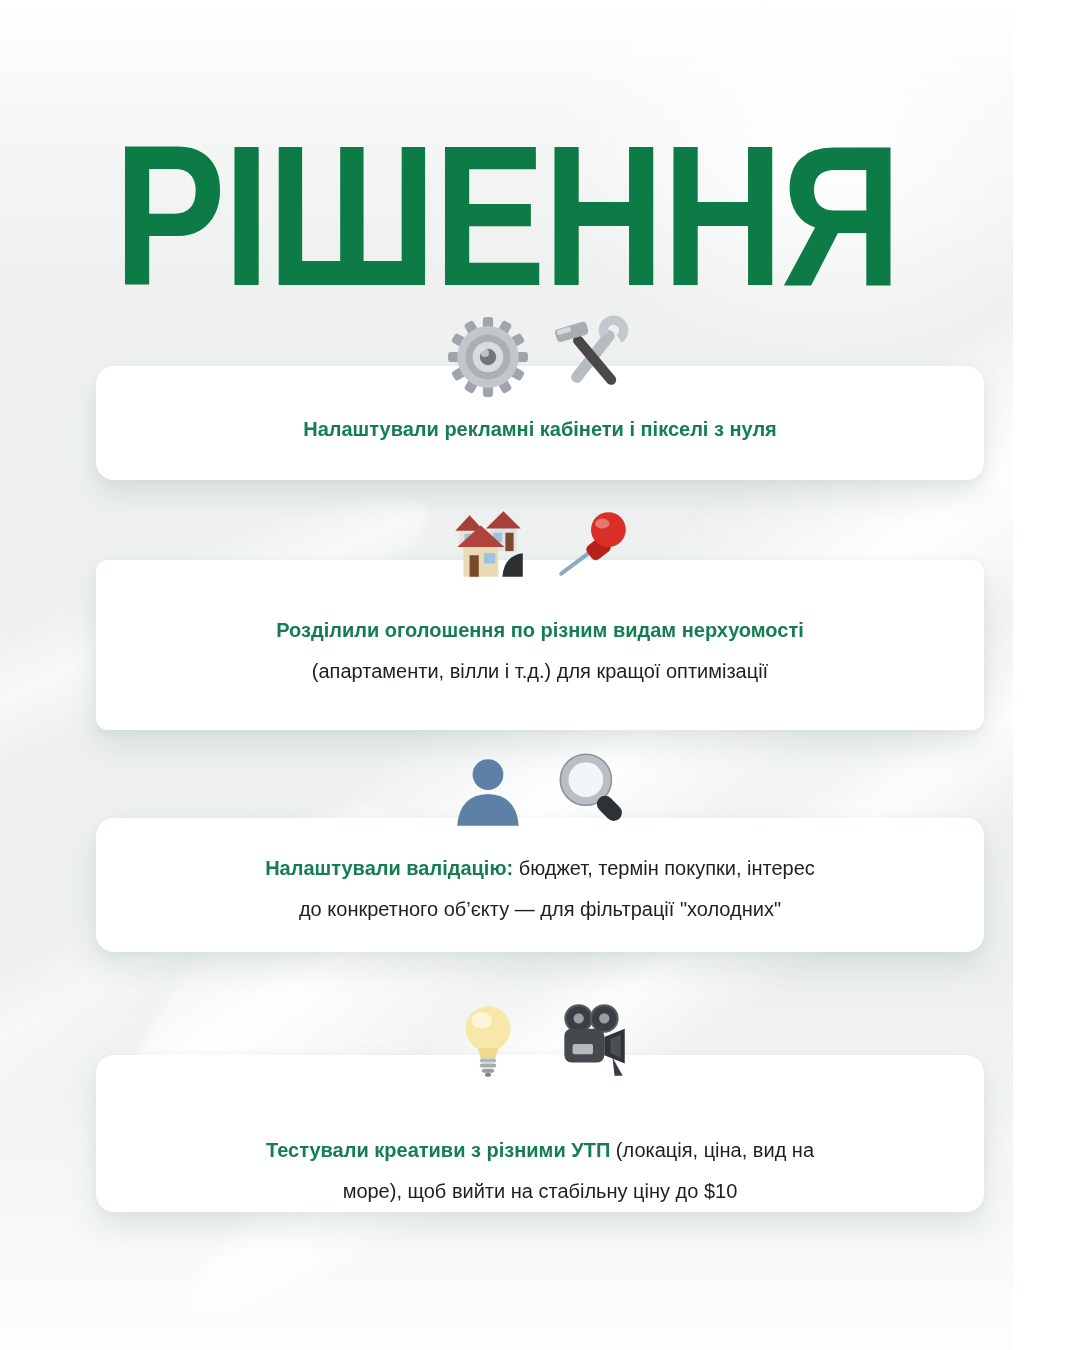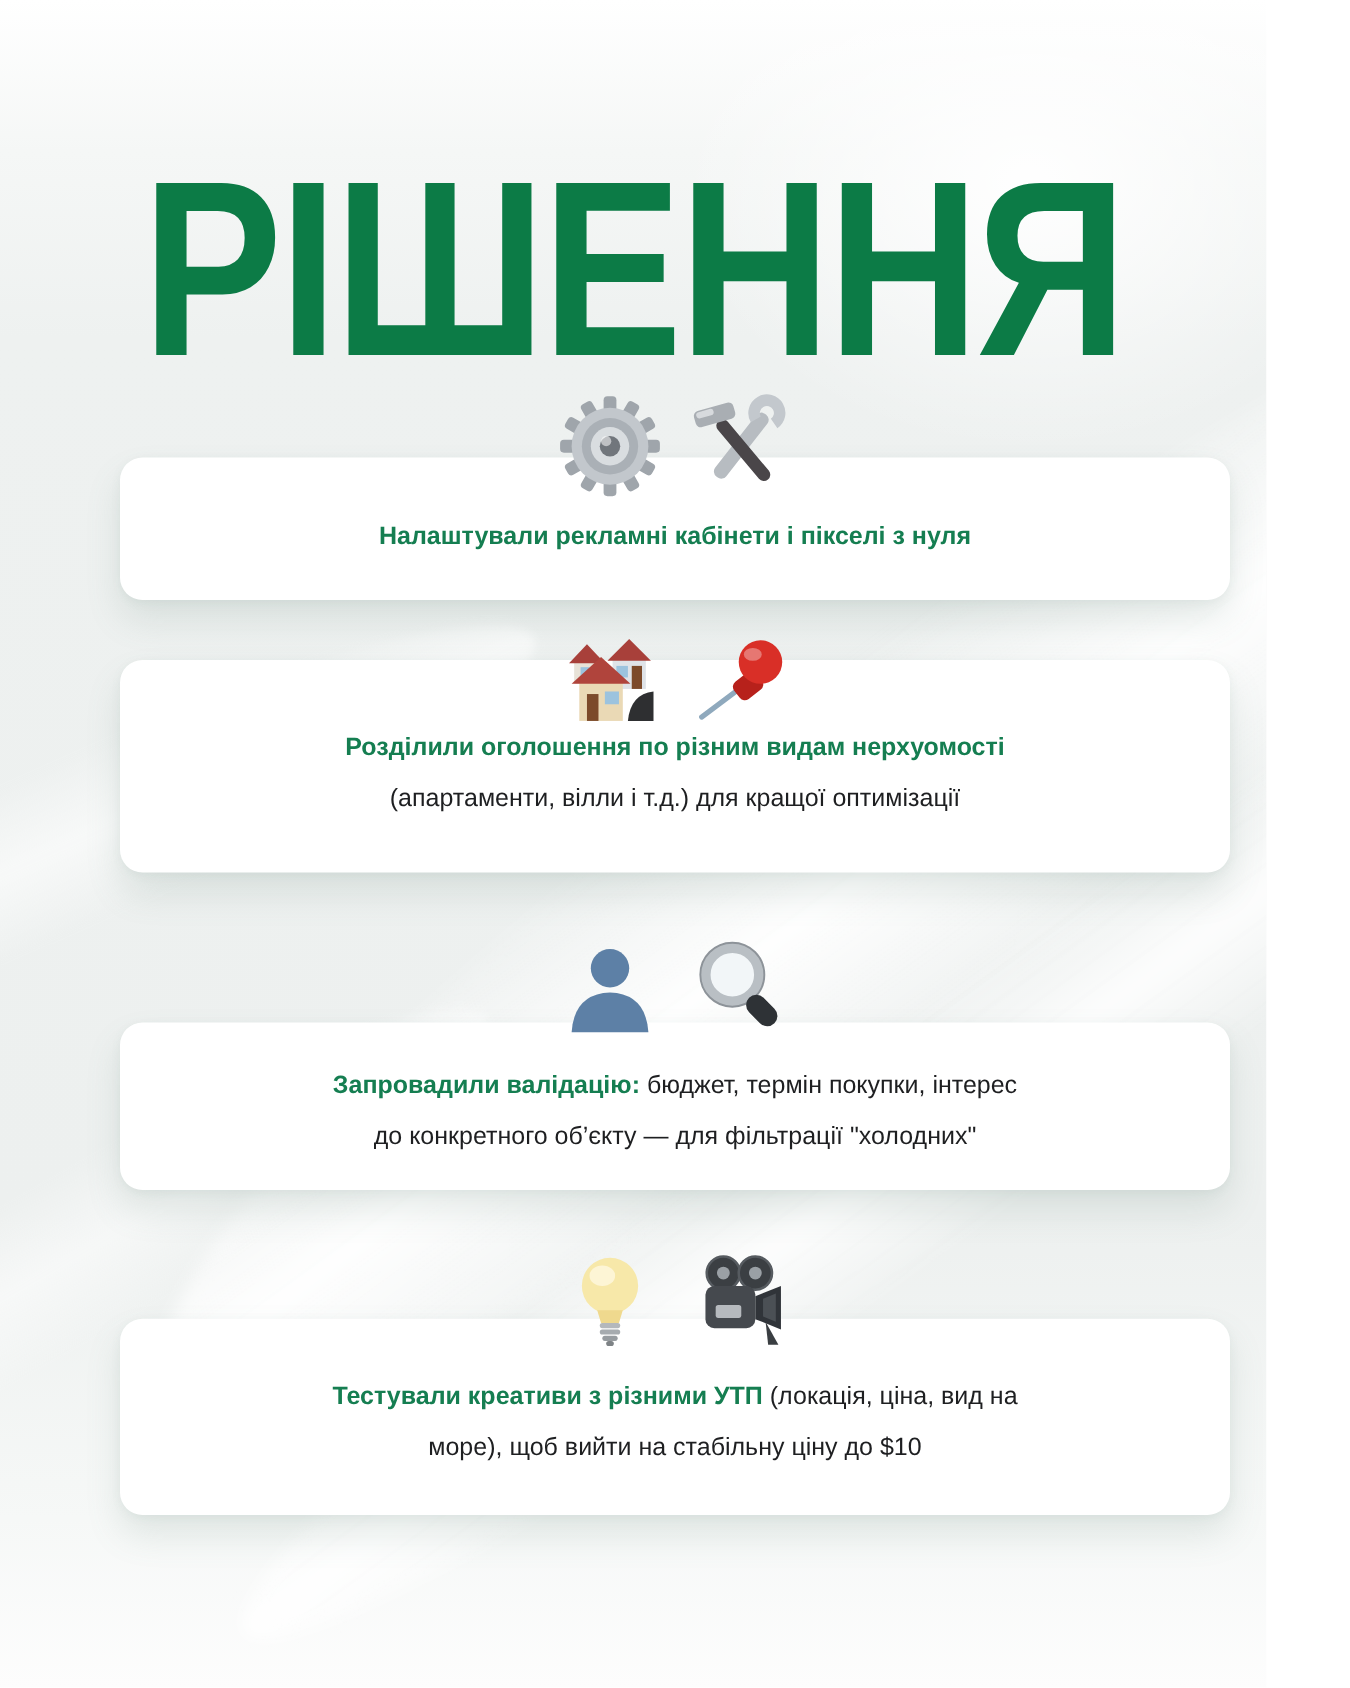--- a/index.html
+++ b/index.html
@@ -34,23 +34,23 @@
     color:#0c7b46; transform:scaleX(0.84);
   }
 
   .card{
     position:absolute; left:96px; width:888px; z-index:2;
     background:#ffffff; border-radius:18px;
     box-shadow:0 16px 28px rgba(104,136,124,.16), 0 2px 8px rgba(104,136,124,.08);
     display:flex; align-items:center; justify-content:center;
   }
   .card-1{ top:366px; height:114px; }
-  .card-2{ top:528px; height:170px; }
+  .card-2{ top:560px; height:170px;border-radius:12px; }
   .card-3{ top:818px; height:134px; }
-  .card-4{ top:1055px; height:157px; }
+  .card-4{ top:1055px; height:157px;align-items:flex-end; }
 
   .card-text{
     padding:12px 34px 0 34px; text-align:center; white-space:pre-line;
     font-size:20px; line-height:41px; color:#1e1f21; font-weight:400;
   }
   .card-3 .card-text, .card-4 .card-text{ padding-top:8px; }
   .hl{ color:#157e51; font-weight:bold; }
 
   .icons{
     position:absolute; left:0; width:1080px; z-index:3;
@@ -157,21 +157,21 @@
     <span class="icon">
       <svg viewBox="0 0 84 84">
         <circle cx="36" cy="31" r="21" fill="#f2f6f8" stroke="#b9bfc4" stroke-width="8"></circle>
         <circle cx="36" cy="31" r="25" fill="none" stroke="#8d9399" stroke-width="1.5"></circle>
         <rect x="51" y="45" width="16" height="28" rx="8" transform="rotate(-45 59 59)" fill="#2e3236"></rect>
       </svg>
     </span>
   </div>
 
   <div class="card card-3">
-    <p class="card-text"><span class="hl">Запровадили валідацію:</span><span> бюджет, термін покупки, інтерес
+    <p class="card-text"><span class="hl">Налаштували валідацію:</span><span> бюджет, термін покупки, інтерес
 до конкретного об’єкту — для фільтрації "холодних"</span></p>
   </div>
 
   <div class="icons icons-4">
     <span class="icon">
       <svg viewBox="0 0 84 84">
         <circle cx="42" cy="30" r="22" fill="#f7e8a9"></circle>
         <ellipse cx="36" cy="22" rx="10" ry="8" fill="#fdf5d5"></ellipse>
         <path d="M32 49 L52 49 L49 59 L35 59 Z" fill="#efd98e"></path>
         <rect x="34" y="59" width="16" height="4" rx="2" fill="#b4b8bc"></rect>

